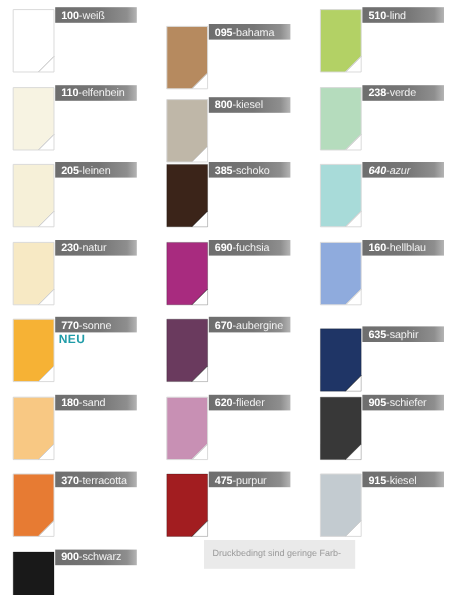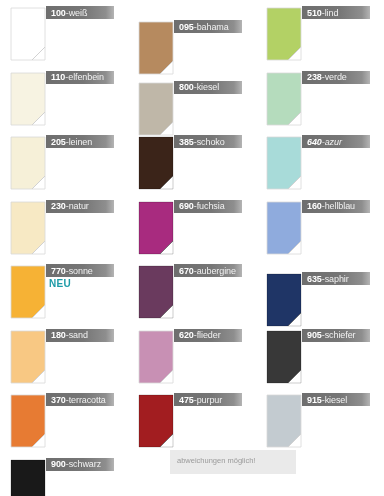--- a/index.html
+++ b/index.html
@@ -427,14 +427,14 @@
         <div class="label-bar">
           <span class="label-code">915</span>
           <span class="label-sep">-</span>
           <span class="label-name">kiesel</span>
         </div>
       </div>
     </div>
   </div>
 
 <div class="note">
-  <span class="note-line">abweichungen möglich!</span>
+  <span class="note-line">Druckbedingt sind geringe Farb-</span>
 </div>
 
 </body></html>

